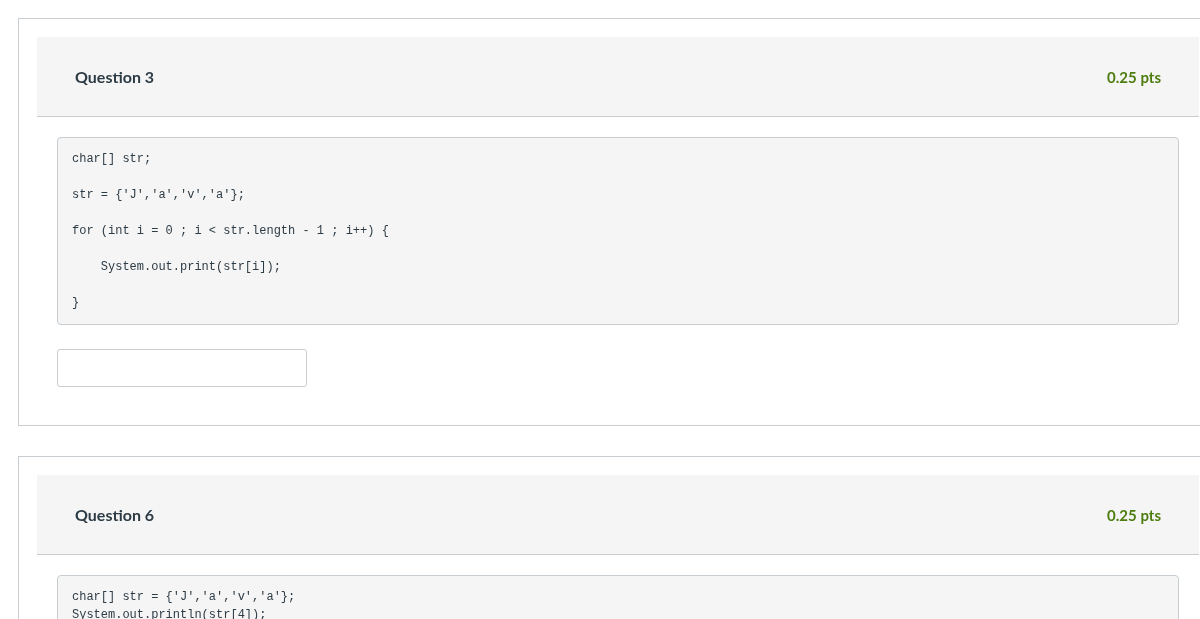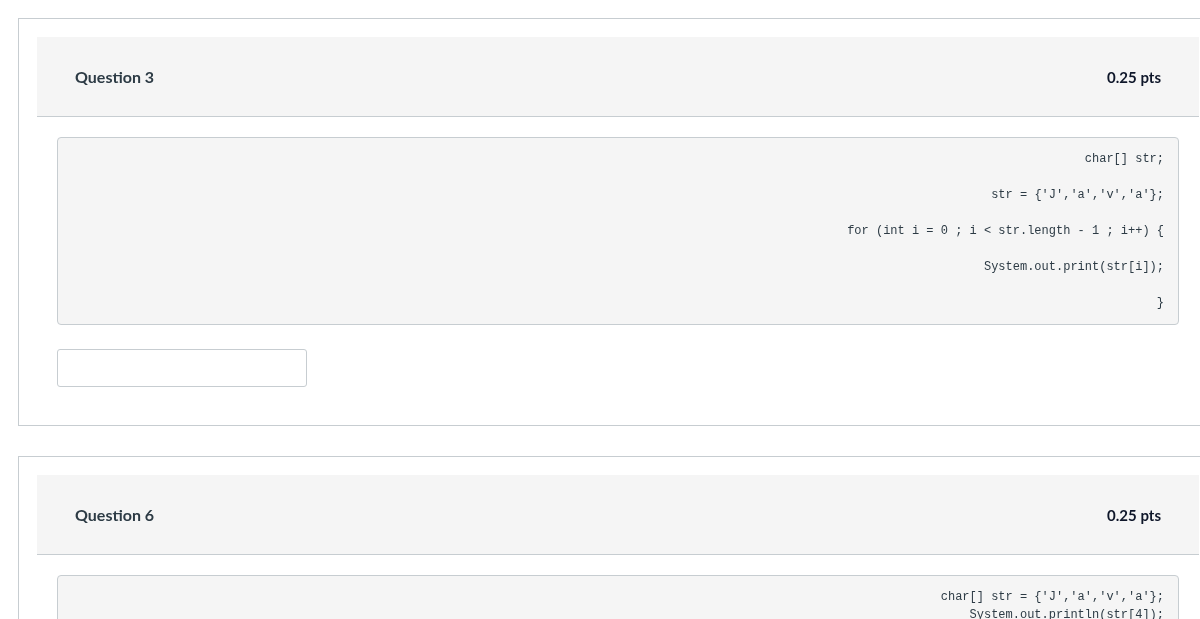--- a/index.html
+++ b/index.html
@@ -27,37 +27,36 @@
       padding: 12px 20px;
     }
     .question-title {
       font-weight: 700;
       font-size: 16px;
       color: #2d3b45;
     }
     .question-points {
       font-weight: 700;
       font-size: 15px;
-      color: #0f172a;
+      color: #4d7c0f;
     }
     .question-body {
       padding: 20px;
     }
     .code-block {
       background: #f5f5f5;
       border: 1px solid #c7cdd1;
       border-radius: 4px;
       padding: 12px 14px;
       font-family: Menlo, Monaco, Consolas, "Courier New", monospace;
       font-size: 12px;
       color: #2d3b45;
       white-space: pre;
       line-height: 1.5;
       overflow-x: auto;
-      text-align: right;
     }
     .answer-input {
       margin-top: 24px;
       width: 250px;
       height: 38px;
       border: 1px solid #c7cdd1;
       border-radius: 3px;
       padding: 6px 10px;
       font-size: 14px;
       font-family: inherit;

